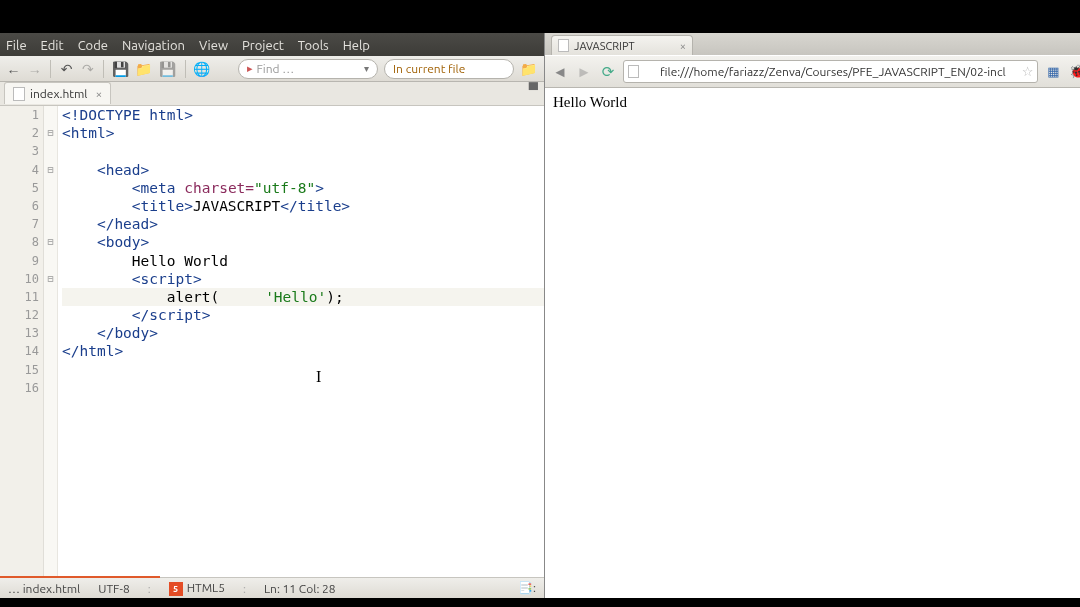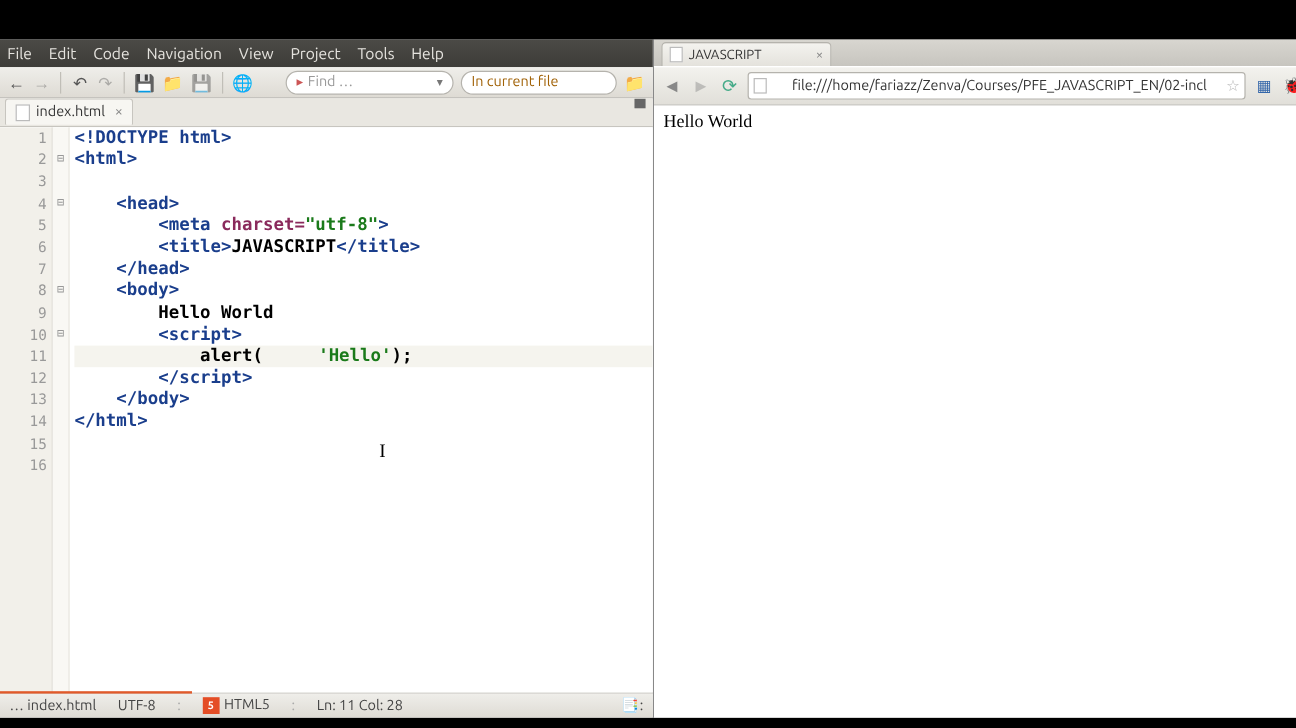--- a/index.html
+++ b/index.html
@@ -121,21 +121,21 @@
     border-right: 1px solid #e0ded8;
   }
   .gutter div { height: 18.2px; font-size: 12px; line-height: 18.2px; }
   .foldcol {
     width: 14px;
     background: #f9f8f4;
     border-right: 1px solid #e8e6e0;
   }
   .foldcol div { height: 18.2px; text-align: center; color: #999; font-size: 10px; line-height: 18.2px; }
   .code { flex: 1; padding-left: 4px; position: relative; }
-  .code-line { height: 18.2px; white-space: pre; font-weight: bold; }
+  .code-line { height: 18.2px; white-space: pre; }
   .hl-line { background: #f5f4ee; }
   .t-tag { color: #1a3e8c; }
   .t-attr { color: #8a2a5c; }
   .t-str { color: #1a7a1a; }
   .t-txt { color: #000; }
   .t-jsstr { color: #1a7a1a; margin-left: 46px; }
   .cursor-ibeam {
     position: absolute;
     font-family: serif;
     font-size: 16px;

